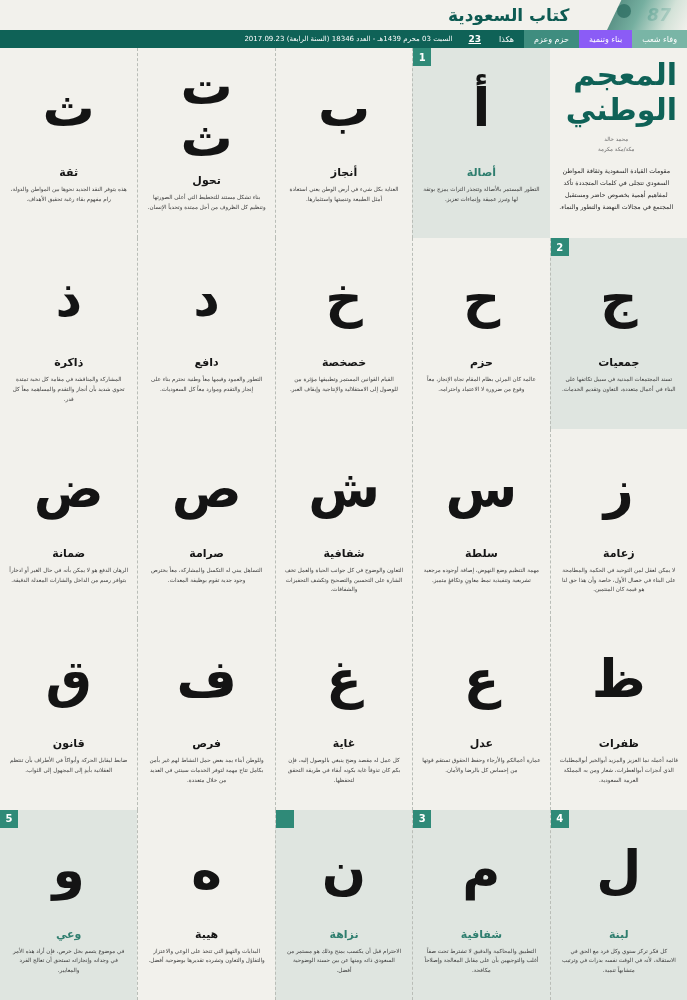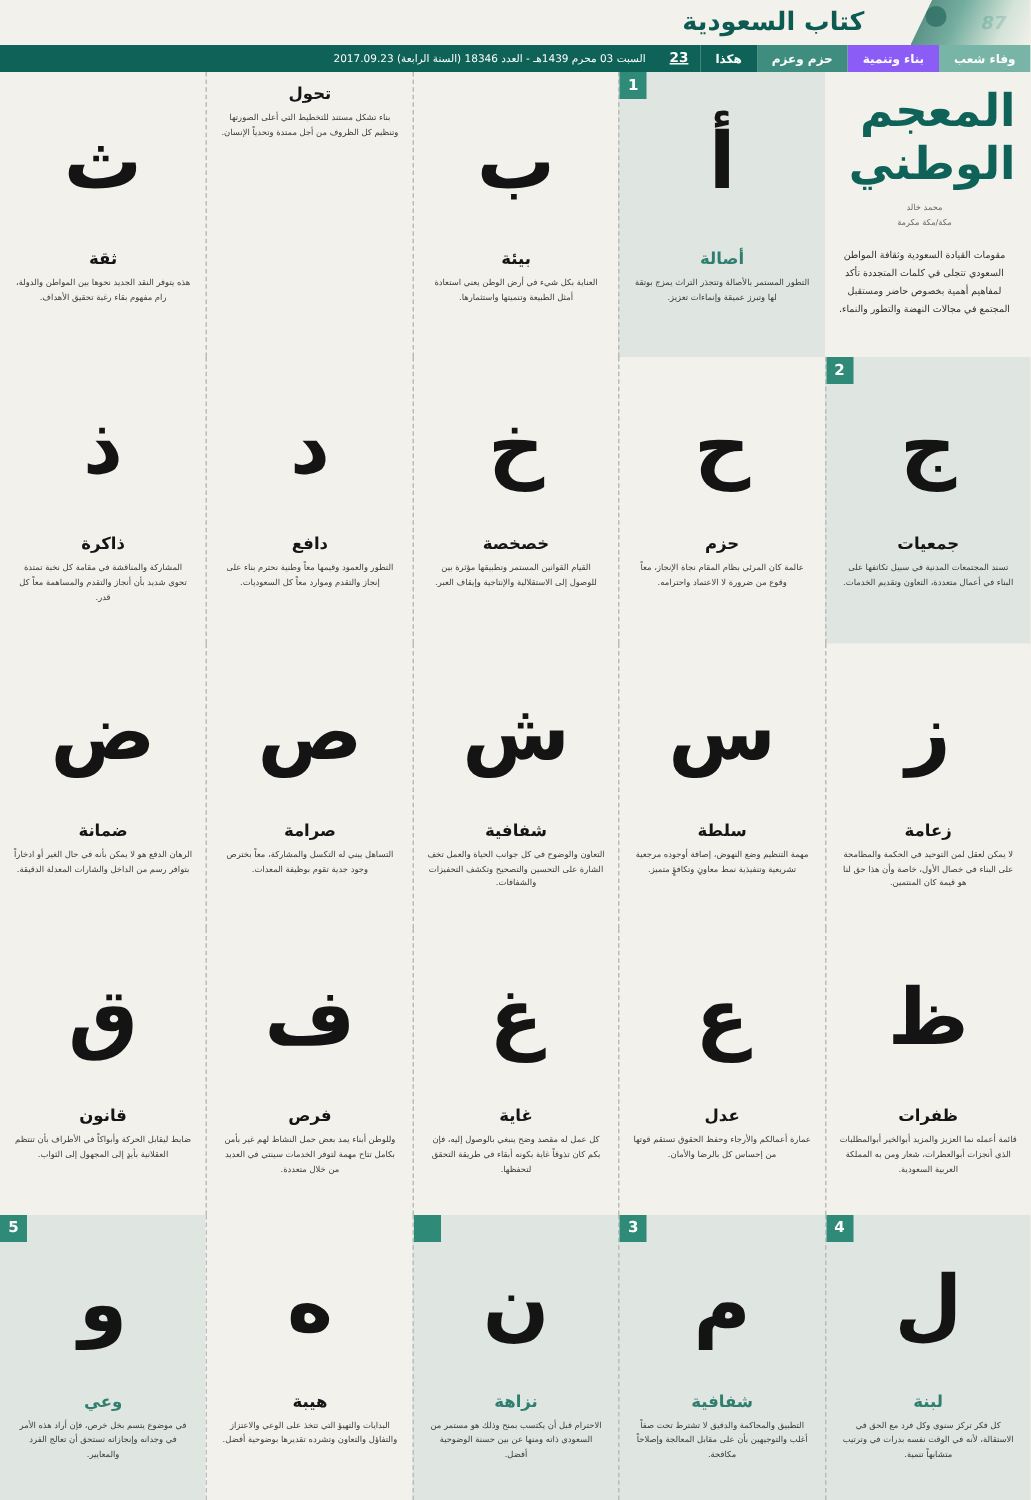--- a/index.html
+++ b/index.html
@@ -26,21 +26,21 @@
     padding: 0 10px;
   }
   .masthead-title {
     font-size: 17px;
     font-weight: bold;
     color: #0d5a52;
     letter-spacing: 0px;
     margin-right: 78px;
   }
   .masthead-num {
-    font-size: 12px;
+    font-size: 17px;
     font-style: italic;
     color: #0f766e;
     margin-right: 6px;
     font-weight: bold;
   }
   .leaf {
     position: absolute;
     top: 0; right: 0;
     width: 80px; height: 30px;
     background: linear-gradient(115deg, #2f6f64 0%, #5fa392 40%, #cfe0d5 75%, #f2f1ec 100%);
@@ -81,21 +81,21 @@
     background: #0f6257;
     color: #fff;
     font-size: 9px;
     font-weight: bold;
     padding: 0 8px;
     text-decoration: underline;
   }
   .nav-tag {
     background: #3f8d7f;
     color: #fff;
-    font-weight: bold;
+    font-weight: normal;
     padding: 0 10px;
     font-size: 8px;
   }
   .nav-tag.dark { background: #0f6257; }
   .nav-tag.mid { background: #8b5cf6; }
   .nav-tag.light { background: #79b5a6; }
   .nav-spacer { background: #0f6257; flex: 1 1 auto; }
 
   
   .grid {
@@ -230,25 +230,26 @@
 
     <div class="cell shaded">
       <div class="badge">1</div>
       <div class="letters">أ</div>
       <div class="word teal">أصالة</div>
       <div class="desc">التطور المستمر بالأصالة وتتجذر التراث يمزج بوتقة لها وتبرز عميقة وإنماءات تعزيز.</div>
     </div>
 
     <div class="cell">
       <div class="letters">ب</div>
-      <div class="word">بيئة</div>
+      <div class="word">أنجاز</div>
       <div class="desc">العناية بكل شيء في أرض الوطن يعني استعادة أمثل الطبيعة وتنميتها واستثمارها.</div>
     </div>
 
     <div class="cell">
+      <div class="letters">ت ث</div>
       <div class="word">تحول</div>
       <div class="desc">بناء تشكل مستند للتخطيط التي أعلى الصورتها وتنظيم كل الظروف من أجل ممتدة وتحدياً الإنسان.</div>
     </div>
 
     <div class="cell">
       <div class="letters">ث</div>
       <div class="word">ثقة</div>
       <div class="desc">هذه يتوفر النقد الجديد نحوها بين المواطن والدولة، رام مفهوم بقاء رغبة تحقيق الأهداف.</div>
     </div>
 

